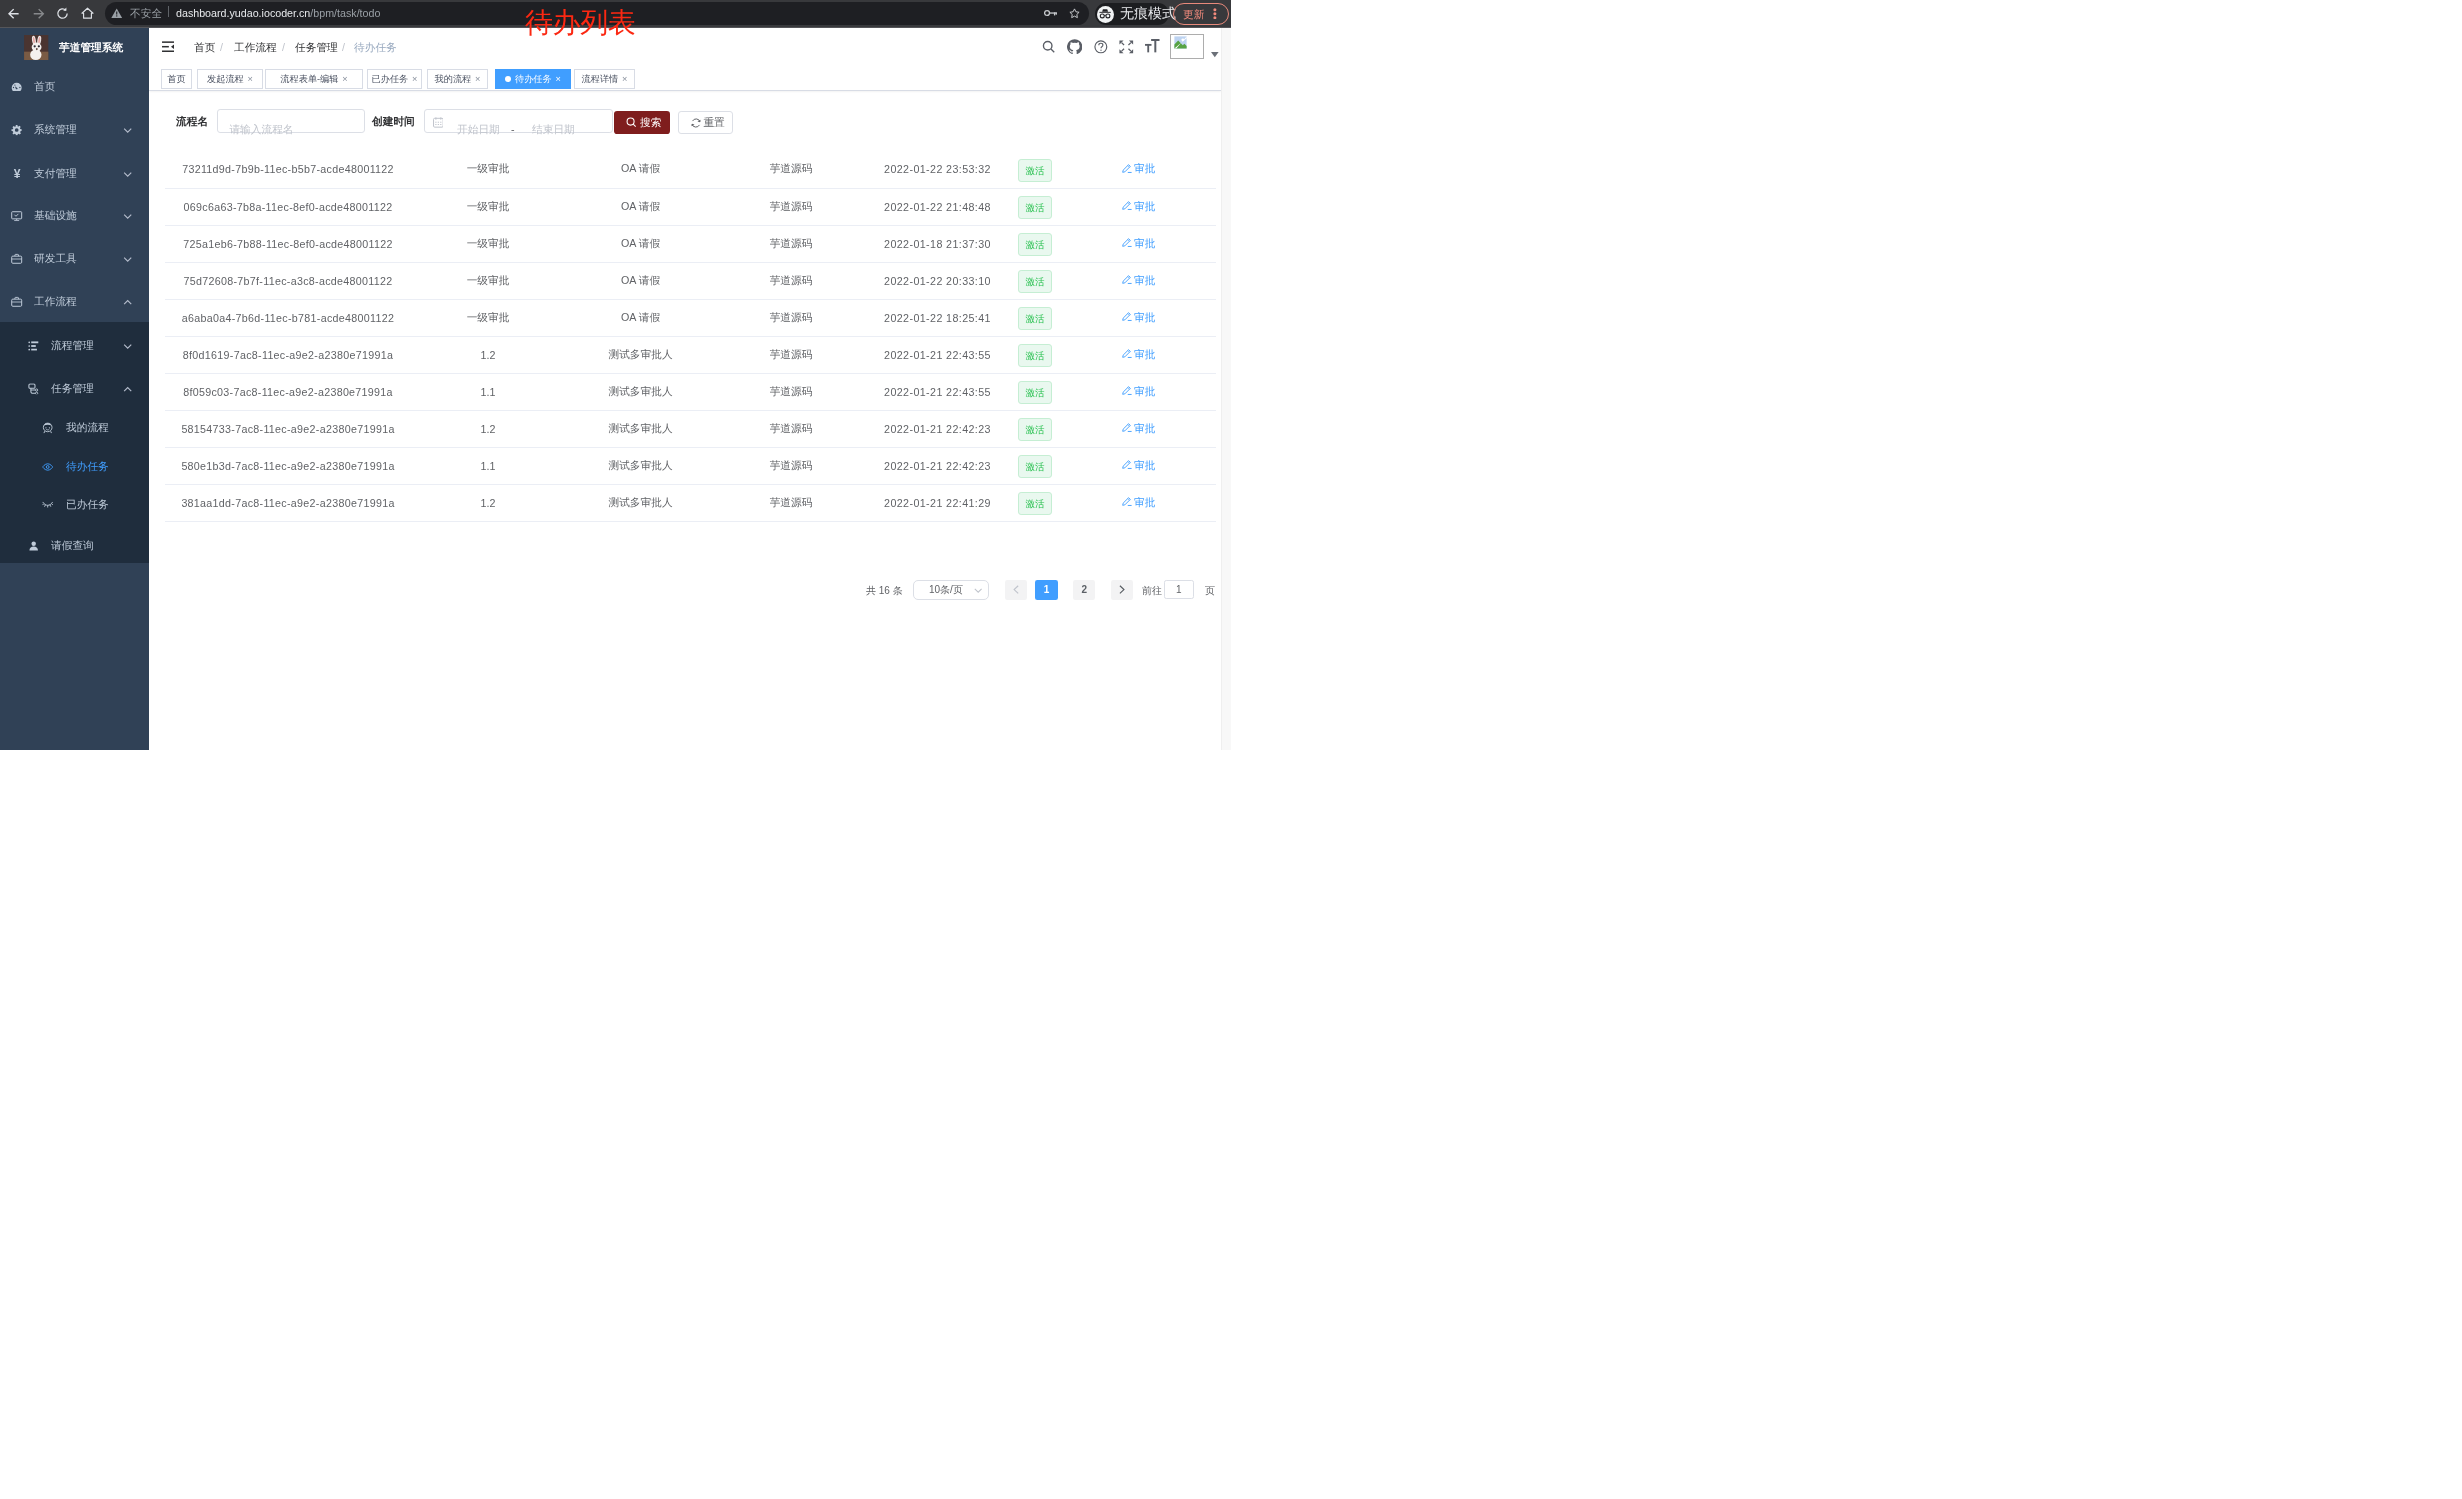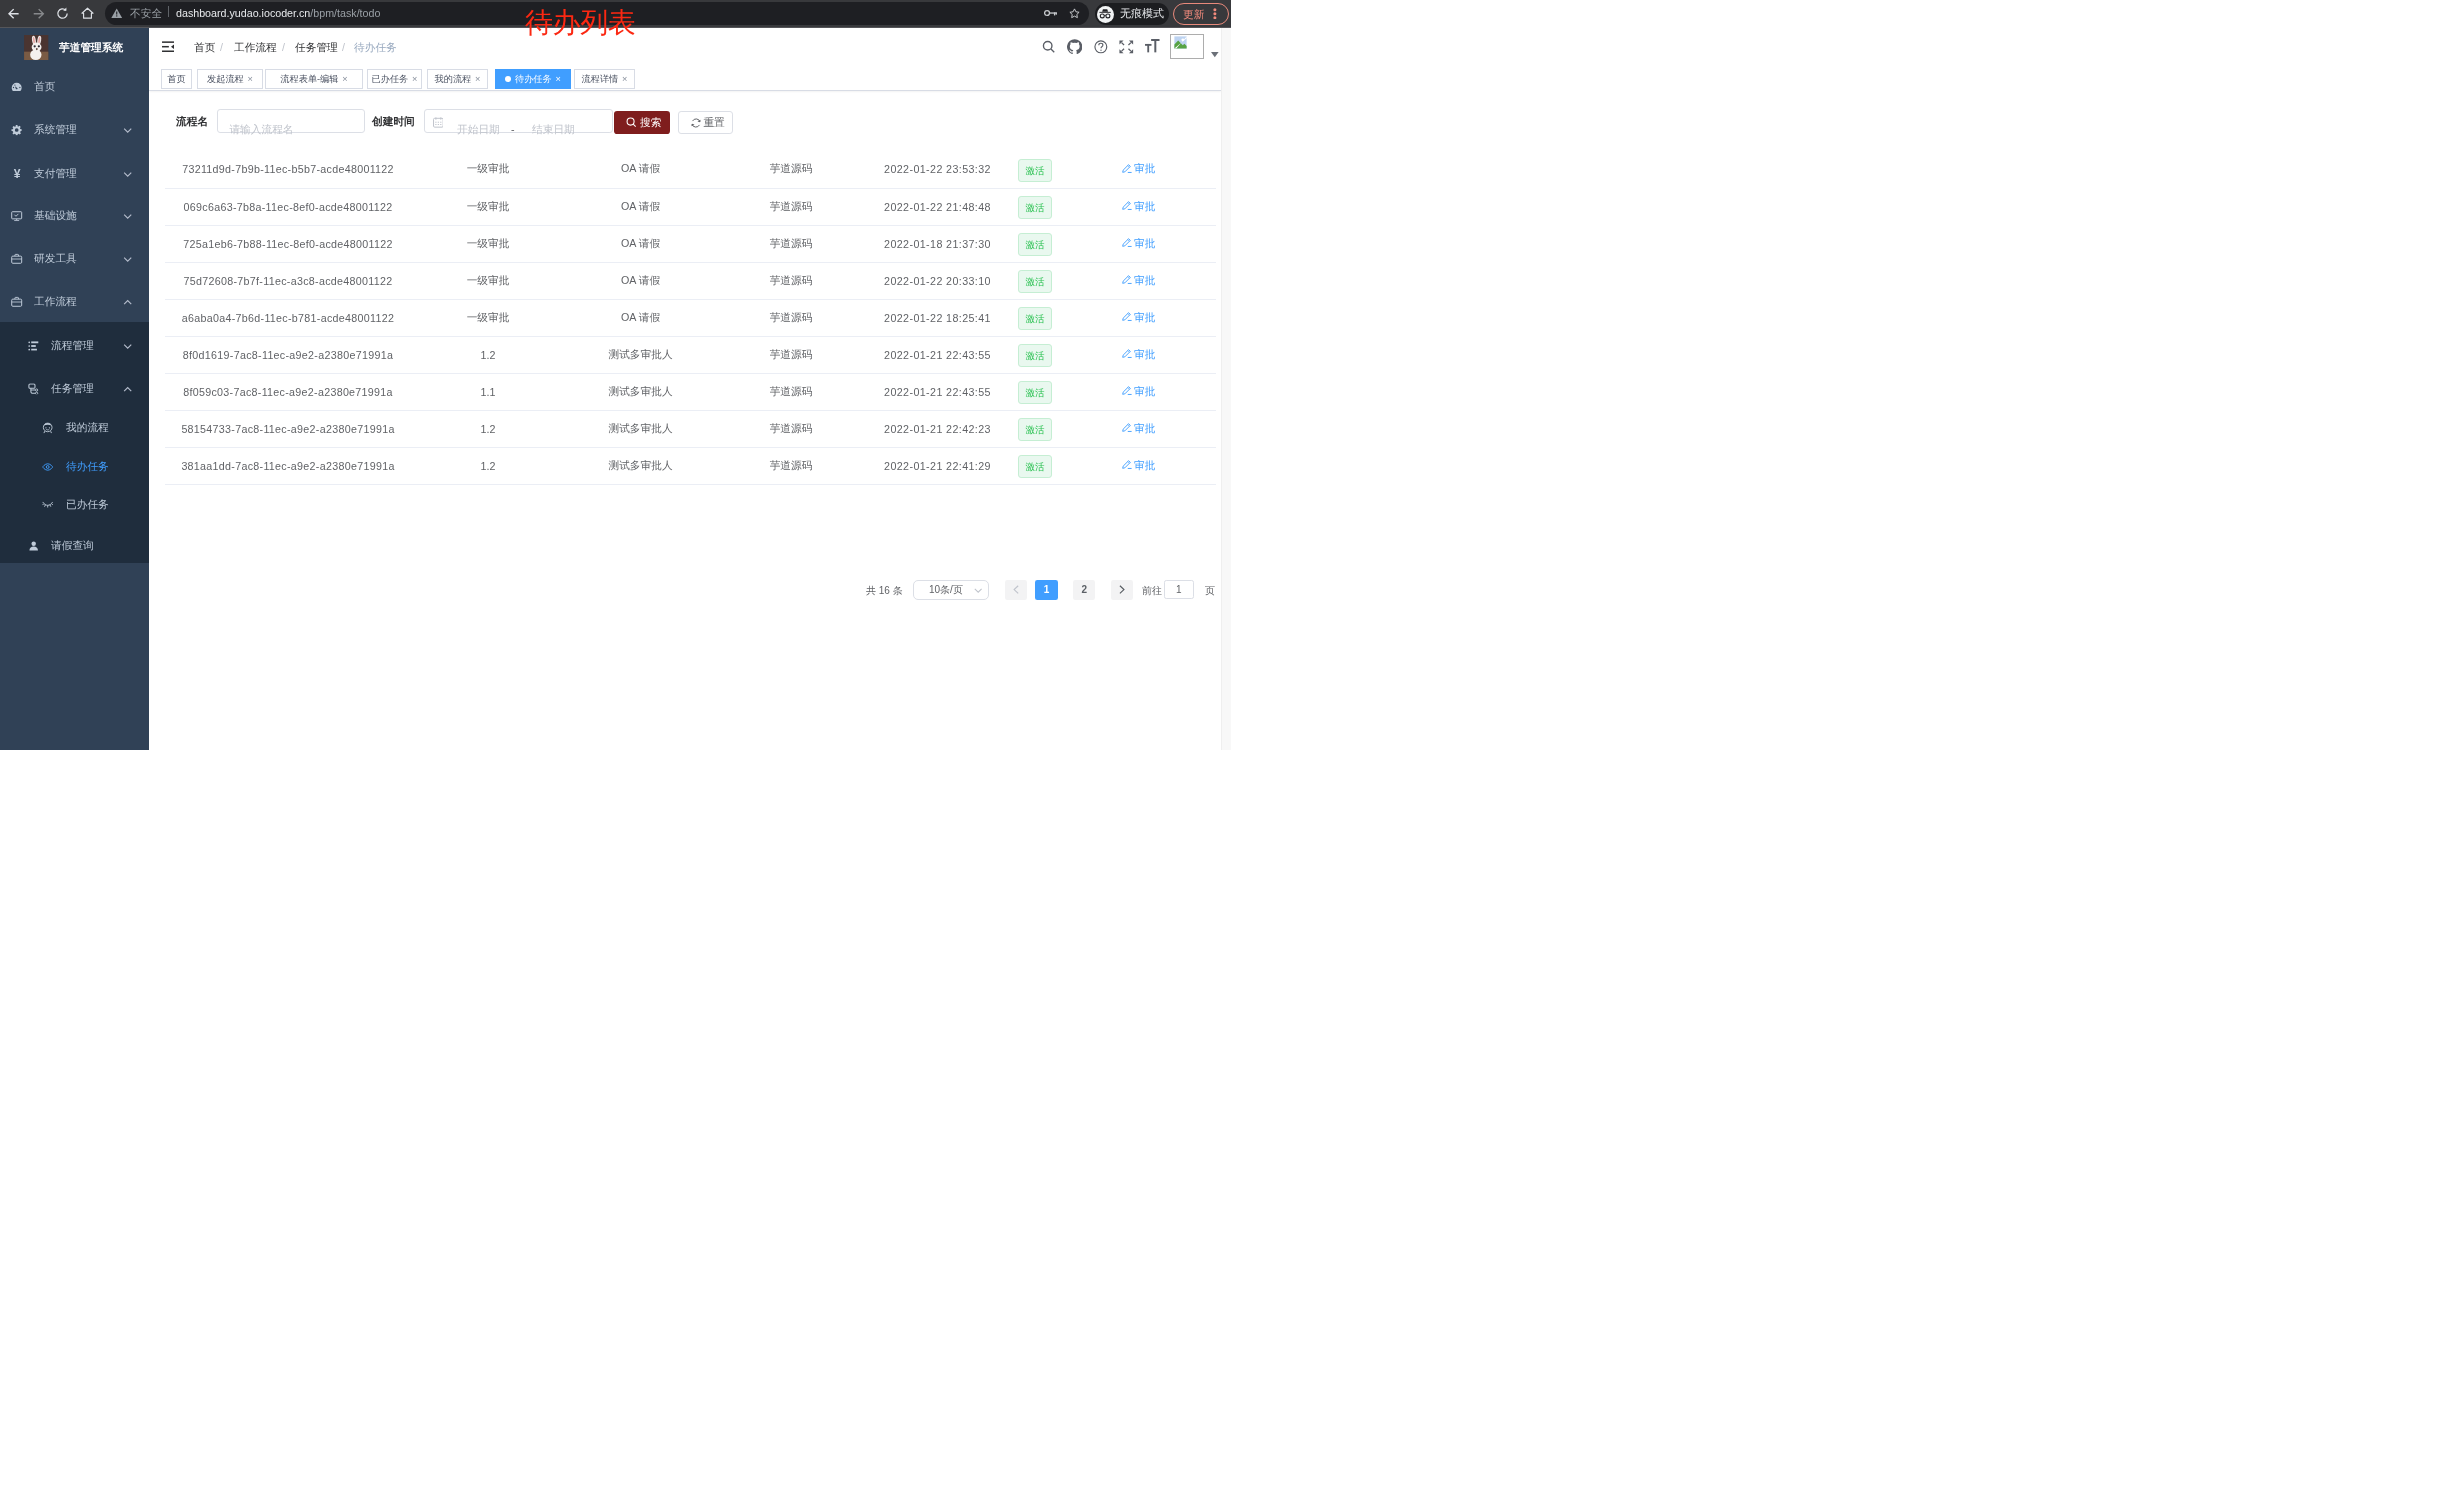--- a/index.html
+++ b/index.html
@@ -104,21 +104,21 @@
 
   <div class="abs" style="left:1095px;top:3.2px;width:74px;height:22px;border-radius:11px;background:#1c1d20;"></div>
   <div class="abs" style="left:1097px;top:5.7px;width:17px;height:17px;border-radius:50%;background:#f1f3f4;"></div>
   <svg class="abs" style="left:1099px;top:9.2px" width="12.2" height="10" viewBox="0 0 16 13">
       <path d="M5.2 0.3h5.6l1.1 3.2H4.1z" fill="#202124"></path>
       <rect x="0.5" y="3.7" width="15" height="1.2" fill="#202124"></rect>
       <circle cx="4.3" cy="9" r="2.6" fill="none" stroke="#202124" stroke-width="1.4"></circle>
       <circle cx="11.7" cy="9" r="2.6" fill="none" stroke="#202124" stroke-width="1.4"></circle>
       <path d="M6.9 8.4c0.7-0.5 1.5-0.5 2.2 0" fill="none" stroke="#202124" stroke-width="1.2"></path>
     </svg>
-  <div class="ctext" style="left:1120px;top:2px;color:#e8eaed;font-size:11px;">无痕模式</div>
+  <div class="ctext" style="left:1120px;top:2px;color:#e8eaed;font-size:14px;">无痕模式</div>
 
   <div class="abs" style="left:1173px;top:3.2px;width:56px;height:22px;border-radius:11px;border:1.1px solid #e8897b;"></div>
   <div class="ctext" style="left:1183px;top:2.7px;color:#f18a7c;font-size:10.7px;">更新</div>
   <svg class="abs" style="left:1213px;top:8px" width="3.8" height="11.4" viewBox="0 0 5 15">
       <circle cx="2.5" cy="2.2" r="2" fill="#f18a7c"></circle>
       <circle cx="2.5" cy="7.5" r="2" fill="#f18a7c"></circle>
       <circle cx="2.5" cy="12.8" r="2" fill="#f18a7c"></circle>
     </svg>
 </div>
 
@@ -481,20 +481,33 @@
           <td>芋道源码</td>
           <td>2022-01-21 22:42:23</td>
           <td><span class="badge">激活</span></td>
           <td><span class="oplink"><svg width="10" height="10" viewBox="0 0 13 13" style="vertical-align:-0.8px;margin-right:2.3px">
                 <path d="M1.5 9.3L8.6 2.2l2.2 2.2-7.1 7.1-2.8.6z" fill="none" stroke="#409eff" stroke-width="1.2"></path>
                 <path d="M7.5 3.3l2.2 2.2" stroke="#409eff" stroke-width="1"></path>
                 <path d="M7.5 12.3h5" stroke="#409eff" stroke-width="1.2"></path>
               </svg>审批</span></td>
         </tr>
 <tr>
+          <td>580e1b3d-7ac8-11ec-a9e2-a2380e71991a</td>
+          <td>1.1</td>
+          <td>测试多审批人</td>
+          <td>芋道源码</td>
+          <td>2022-01-21 22:42:23</td>
+          <td><span class="badge">激活</span></td>
+          <td><span class="oplink"><svg width="10" height="10" viewBox="0 0 13 13" style="vertical-align:-0.8px;margin-right:2.3px">
+                <path d="M1.5 9.3L8.6 2.2l2.2 2.2-7.1 7.1-2.8.6z" fill="none" stroke="#409eff" stroke-width="1.2"></path>
+                <path d="M7.5 3.3l2.2 2.2" stroke="#409eff" stroke-width="1"></path>
+                <path d="M7.5 12.3h5" stroke="#409eff" stroke-width="1.2"></path>
+              </svg>审批</span></td>
+        </tr>
+<tr>
           <td>381aa1dd-7ac8-11ec-a9e2-a2380e71991a</td>
           <td>1.2</td>
           <td>测试多审批人</td>
           <td>芋道源码</td>
           <td>2022-01-21 22:41:29</td>
           <td><span class="badge">激活</span></td>
           <td><span class="oplink"><svg width="10" height="10" viewBox="0 0 13 13" style="vertical-align:-0.8px;margin-right:2.3px">
                 <path d="M1.5 9.3L8.6 2.2l2.2 2.2-7.1 7.1-2.8.6z" fill="none" stroke="#409eff" stroke-width="1.2"></path>
                 <path d="M7.5 3.3l2.2 2.2" stroke="#409eff" stroke-width="1"></path>
                 <path d="M7.5 12.3h5" stroke="#409eff" stroke-width="1.2"></path>

